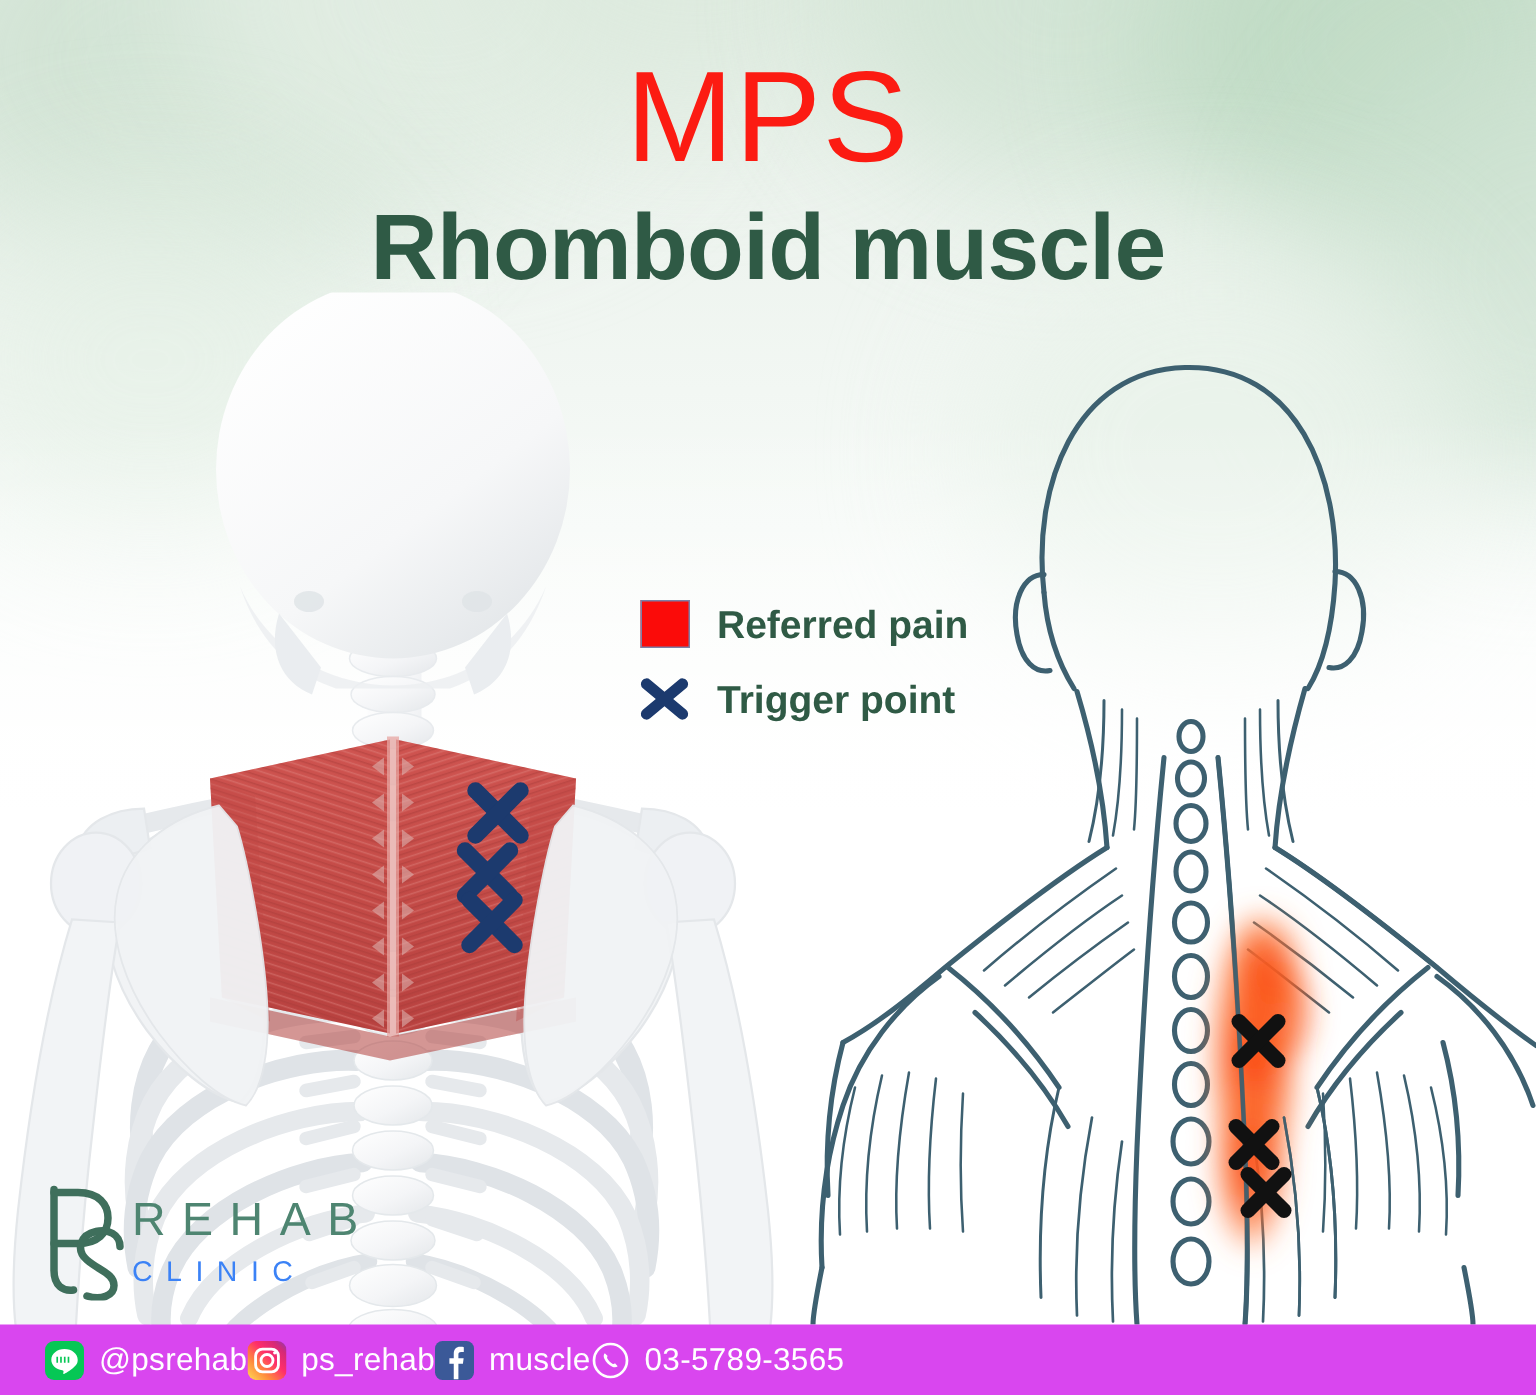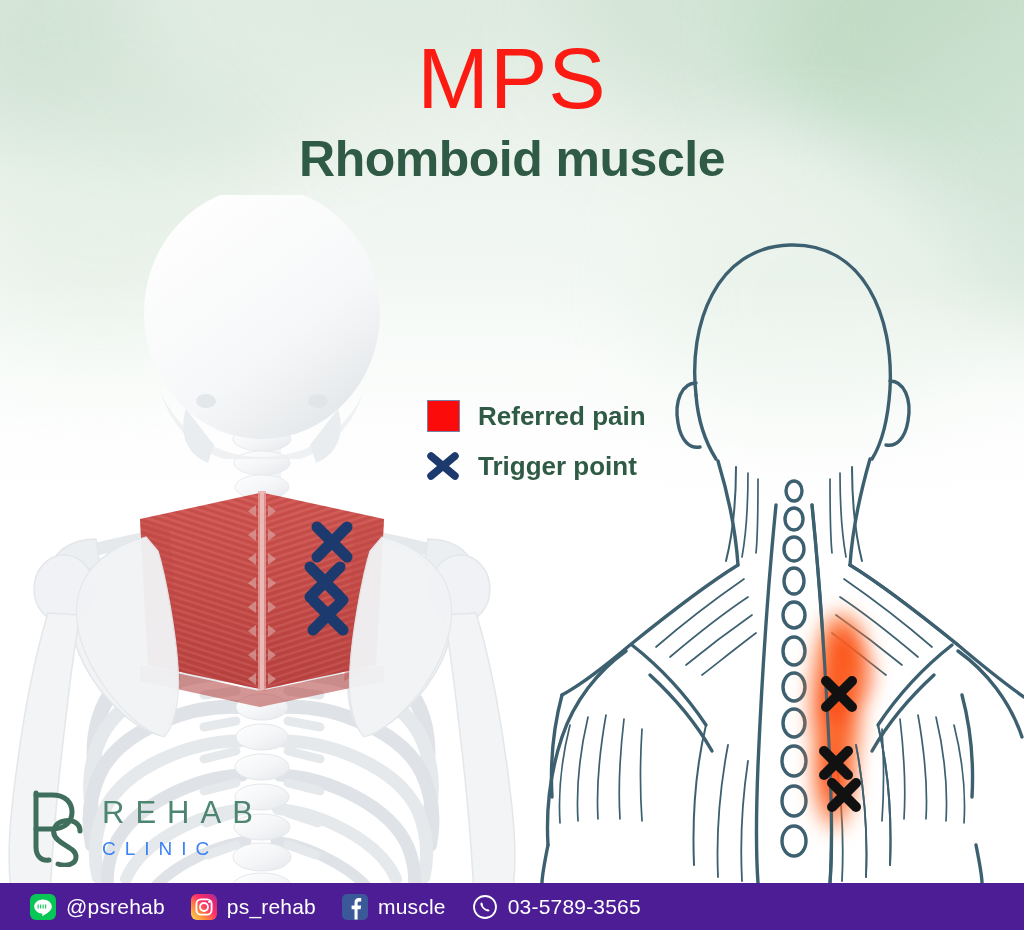--- a/index.html
+++ b/index.html
@@ -35,21 +35,21 @@
     background:linear-gradient(180deg,rgba(255,255,255,0) 30%,rgba(255,255,255,.75) 52%,#fff 66%,#fff 100%);
   }
 
   
   .title-wrap{position:absolute;left:0;right:0;top:36px;text-align:center;z-index:6;}
   .title-main{
     font-size:86px;line-height:.98;font-weight:400;letter-spacing:1px;
     color:#fc1b12;margin:0;
   }
   .title-sub{
-    font-size:50px;line-height:1.1;font-weight:700;letter-spacing:-.5px;
+    font-size:62px;line-height:1.1;font-weight:700;letter-spacing:-.5px;
     color:#2f5a45;margin:12px 0 0 0;
   }
 
   
   .legend{position:absolute;left:424px;top:396px;z-index:9;}
   .legend-row{display:flex;align-items:center;height:40px;margin-bottom:10px;}
   .legend-mark{width:38px;display:flex;align-items:center;justify-content:center;}
   .legend-x{display:block;}
   .legend-swatch{
     width:33px;height:32px;background:#fb0b09;border:1px solid #7d7fa6;box-sizing:border-box;
@@ -60,34 +60,34 @@
 
   
   .fig{position:absolute;z-index:4;}
   .fig-left{left:0px;top:195px;width:530px;height:690px;}
   .fig-right{left:500px;top:205px;width:524px;height:678px;}
   .fig svg{display:block;width:100%;height:100%;}
 
   
   .logo{position:absolute;left:22px;top:785px;z-index:8;display:flex;align-items:flex-start;}
   .logo-mark{width:66px;height:82px;}
-  .logo-text{margin-left:14px;padding-top:12px;}
+  .logo-text{padding-top:12px;}
   .logo-rehab{
     font-size:31px;font-weight:400;letter-spacing:11px;color:#4e8571;line-height:1;
   }
   .logo-clinic{
     font-size:19px;font-weight:400;letter-spacing:9px;color:#3b82f6;line-height:1;margin-top:11px;
   }
 
   
   .footer{
     position:absolute;left:0;bottom:0;width:1024px;height:47px;
-    background:#4c1d95;display:flex;z-index:10;
-  }
-  .f-item{display:flex;align-items:center;margin-left:26px;}
+    background:#d946ef;display:flex;z-index:10;
+  }
+  .f-item{display:flex;align-items:center;}
   .f-item:first-child{margin-left:30px;}
   .f-ico{width:26px;height:26px;flex:0 0 26px;display:block;}
   .f-label{color:#ffffff;font-size:21px;margin-left:10px;white-space:nowrap;letter-spacing:.2px;}
 </style>
 </head>
 <body>
 
 <div id="poster">
 
   <div class="bg-layer bg-base"></div>

